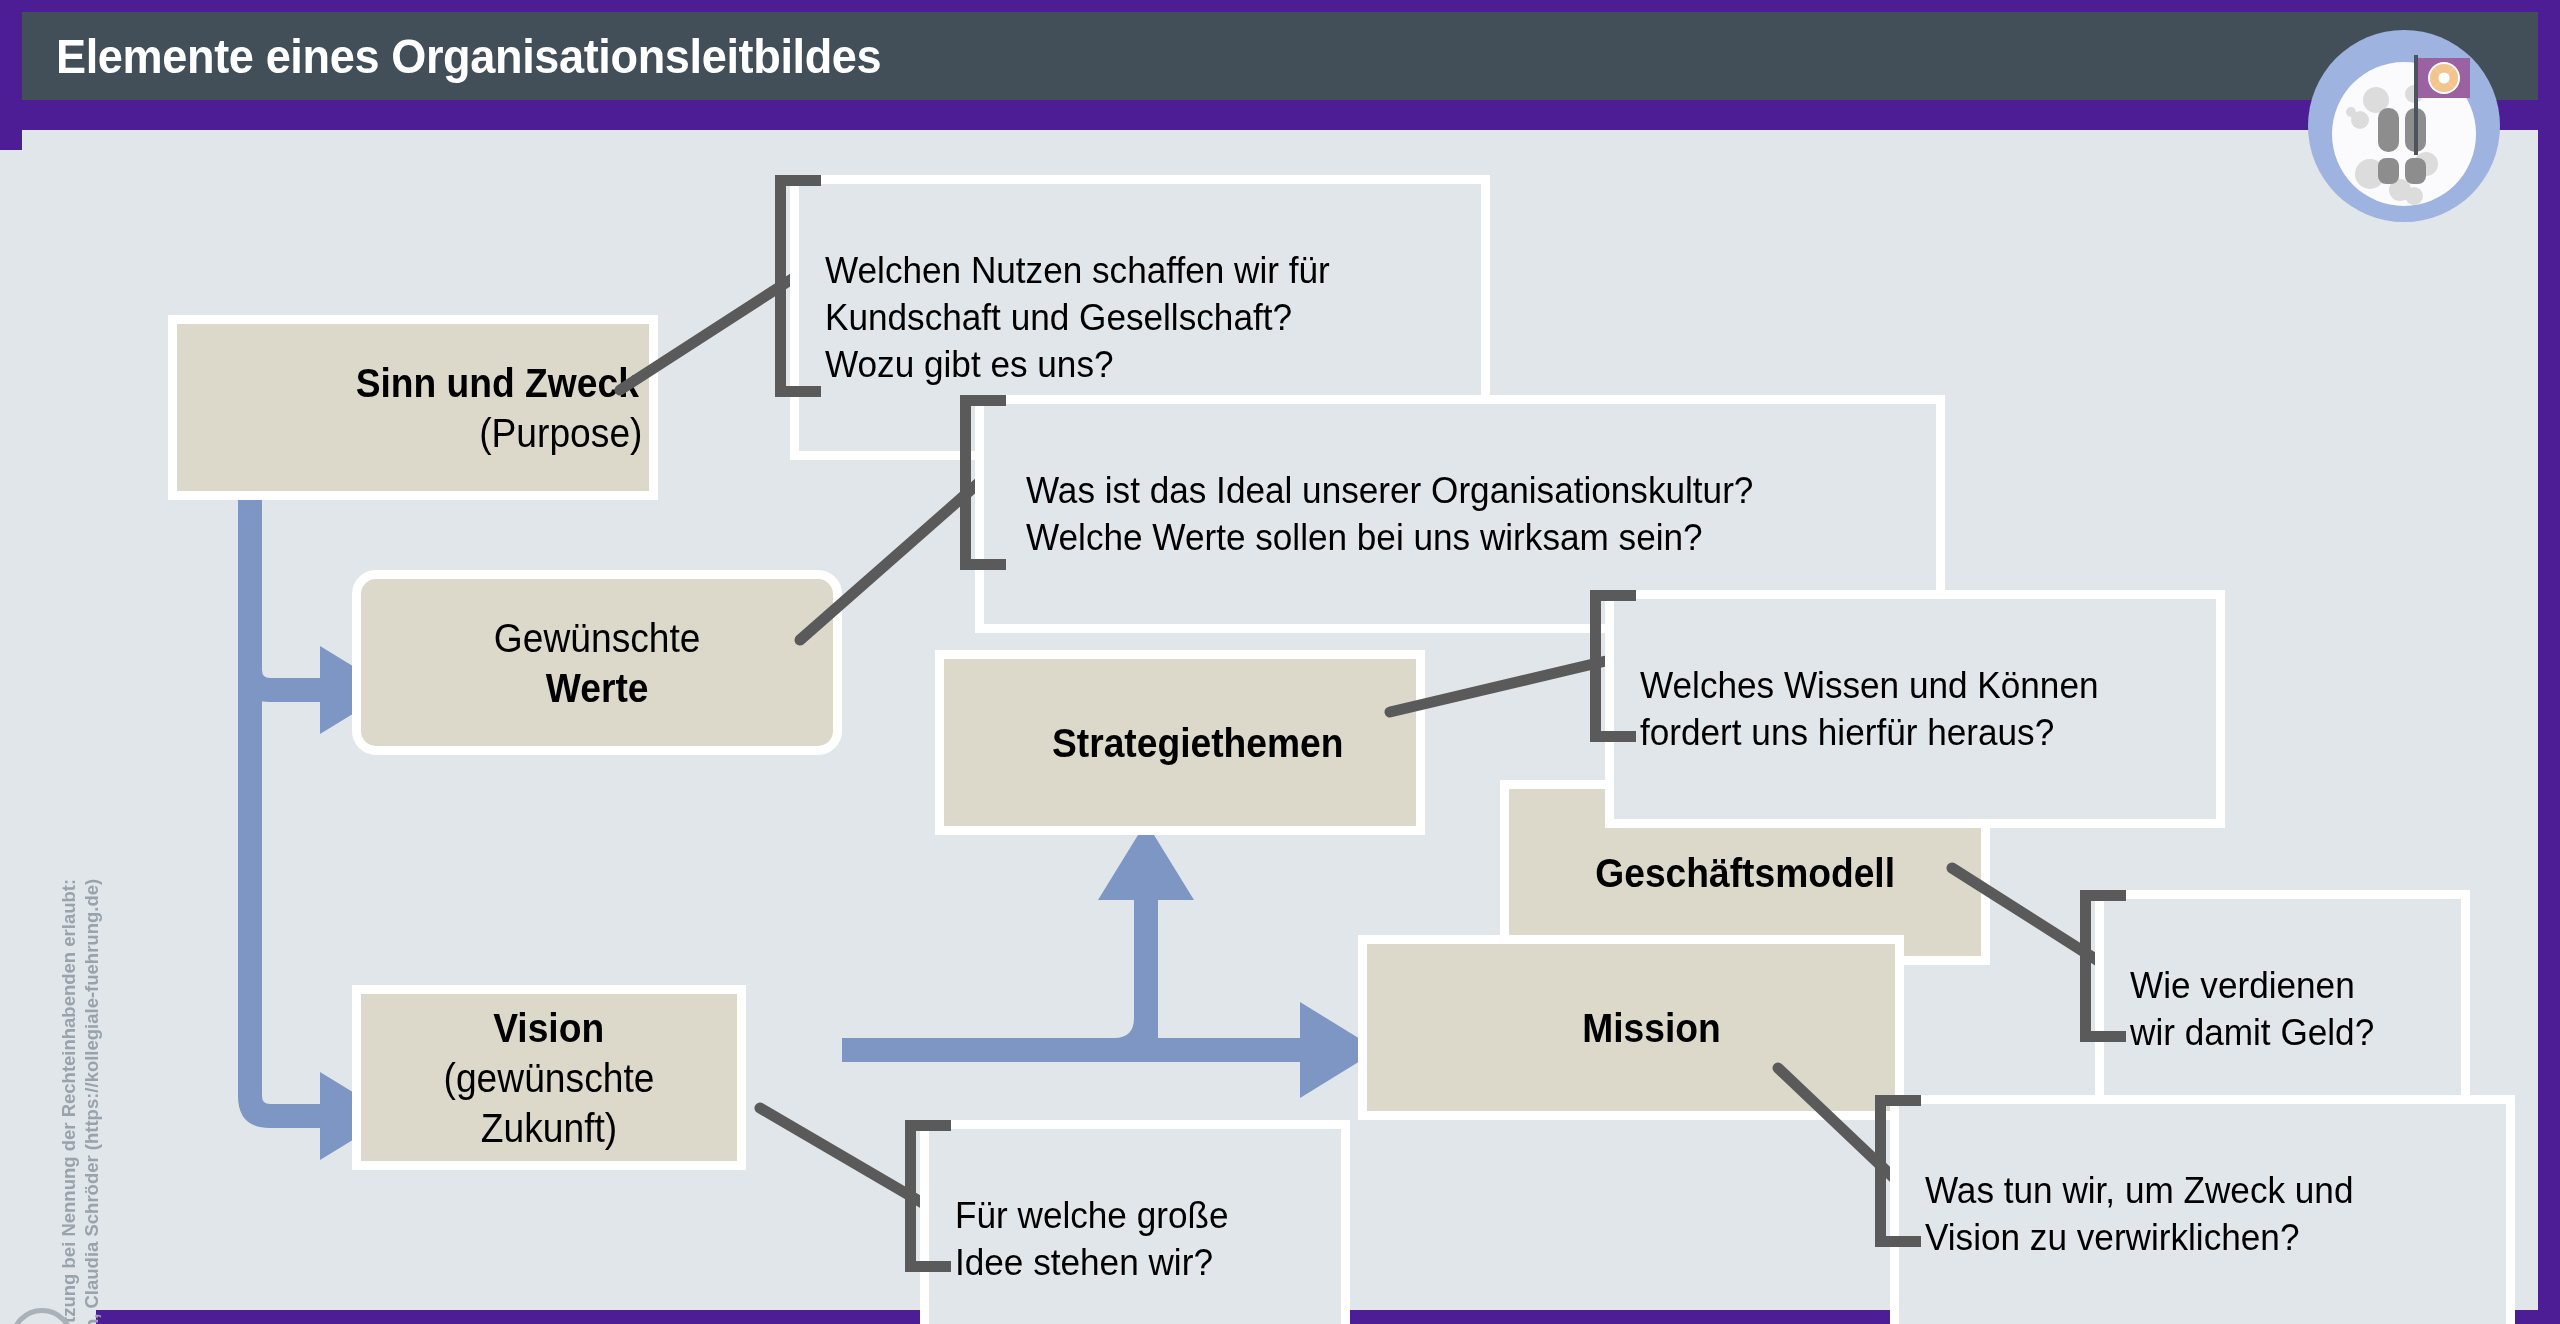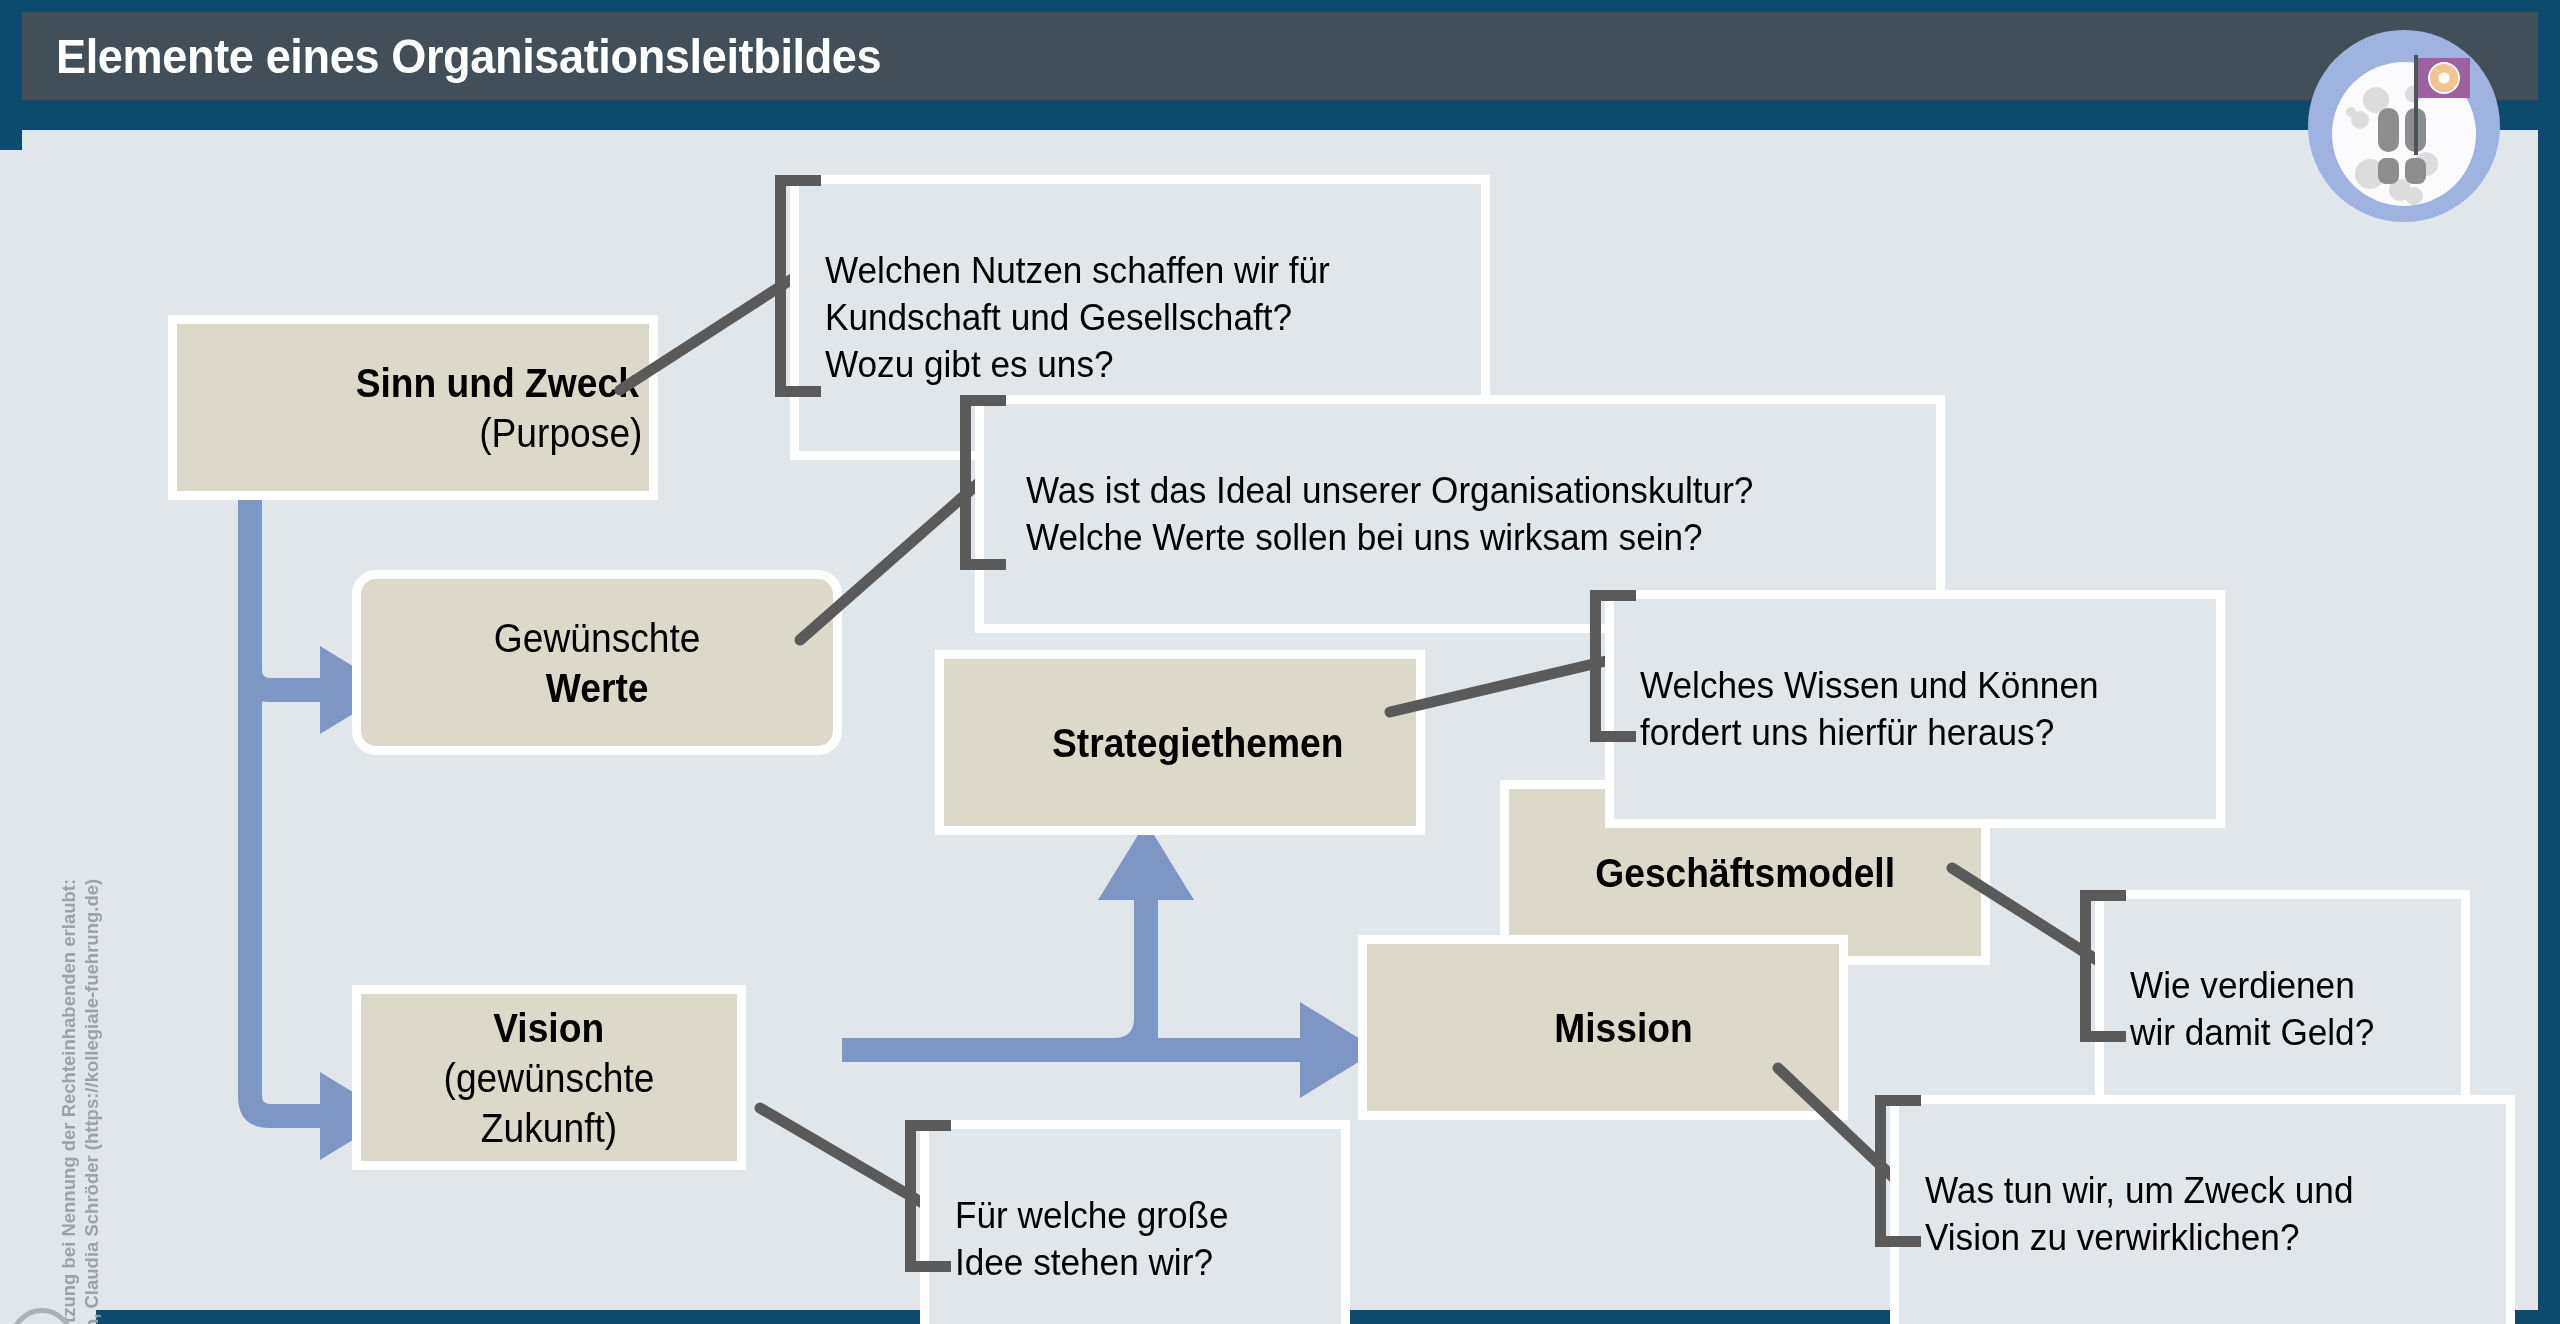--- a/index.html
+++ b/index.html
@@ -6,21 +6,21 @@
   html,body{margin:0;padding:0;}
   body{
     width:2560px;height:1324px;
     background:#ffffff;
     font-family:"Liberation Sans", sans-serif;
     overflow:hidden;
     position:relative;
   }
   .slide{
     position:absolute;left:0;top:0;width:2560px;height:1324px;
-    background:#0c4a6e;
+    background:#4c1d95;
   }
   
   .header{
     position:absolute;left:22px;top:12px;width:2516px;height:88px;
     background:#434f58;
     display:flex;align-items:center;
   }
   .header-title{
     color:#ffffff;
     font-size:49px;
@@ -85,21 +85,21 @@
     z-index:4;
   }
   .cbox .l1{font-size:40px;font-weight:bold;line-height:50px;transform:scaleX(0.93);}
   .cbox .l2{font-size:40px;font-weight:normal;line-height:50px;transform:scaleX(0.93);}
 
   #box-purpose   {left:168px; top:315px;  width:490px; height:185px;align-items:flex-end;}
   #box-werte     {left:352px; top:570px;  width:490px; height:185px;border-radius:24px;}
   #box-vision    {left:352px; top:985px;  width:394px; height:185px;}
   #box-strategie {left:935px; top:650px;  width:490px; height:185px;padding-left:36px;}
   #box-geschaeft {left:1500px;top:780px;  width:490px; height:185px;}
-  #box-mission   {left:1358px;top:935px;  width:490px; height:185px;padding-left:40px;}
+  #box-mission   {left:1358px;top:935px;  width:546px; height:185px;padding-left:40px;}
 
   
   .callout{
     position:absolute;
     background:#e0e6ea;
     border:9px solid #ffffff;
     box-sizing:border-box;
     color:#000000;
     font-size:37px;
     line-height:47px;

